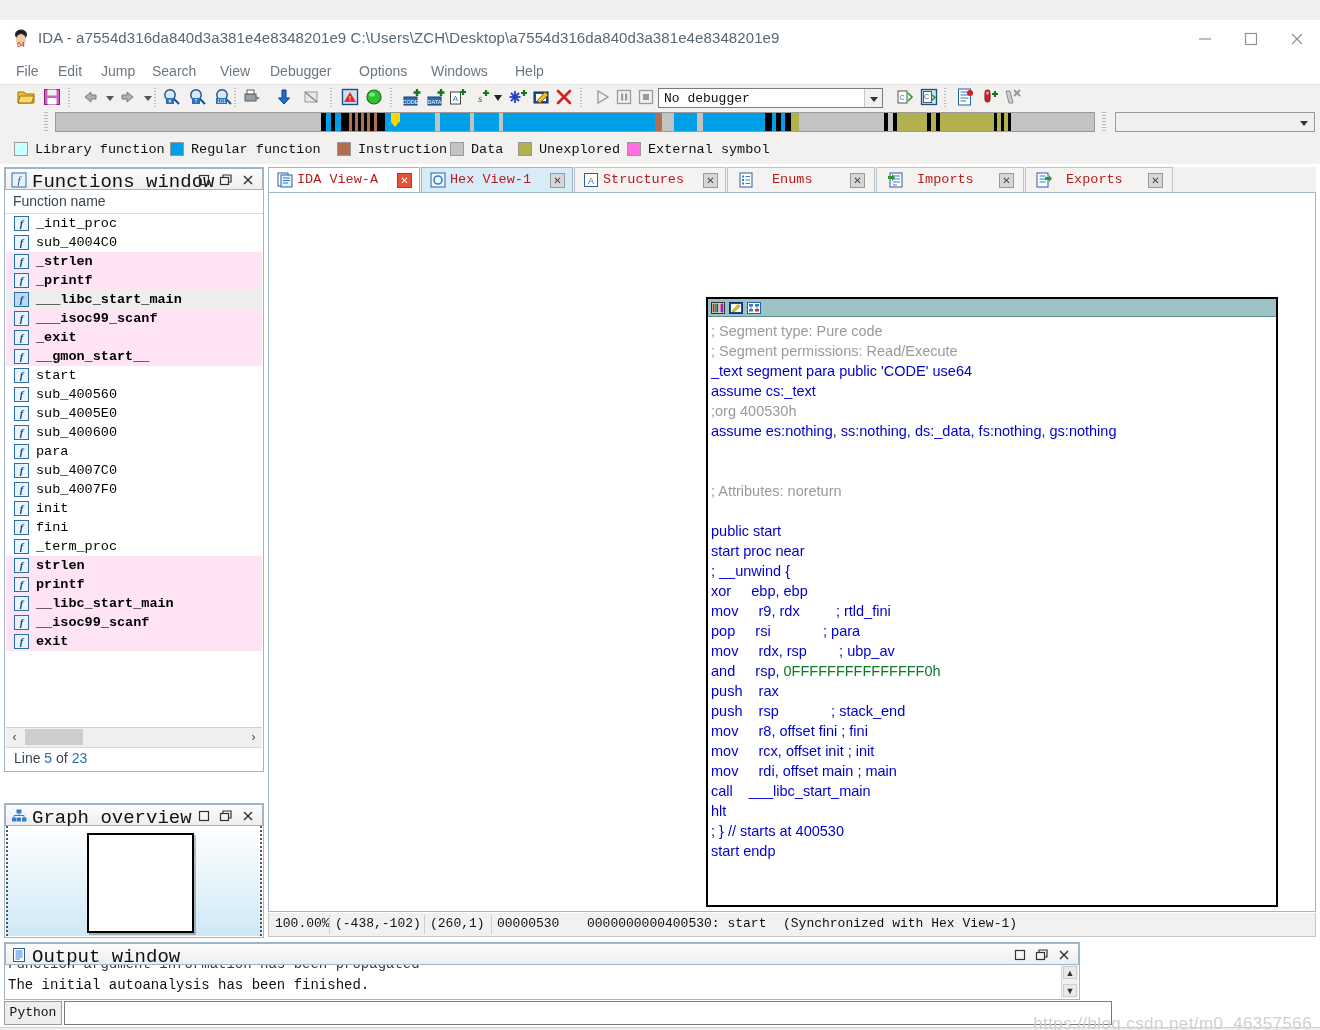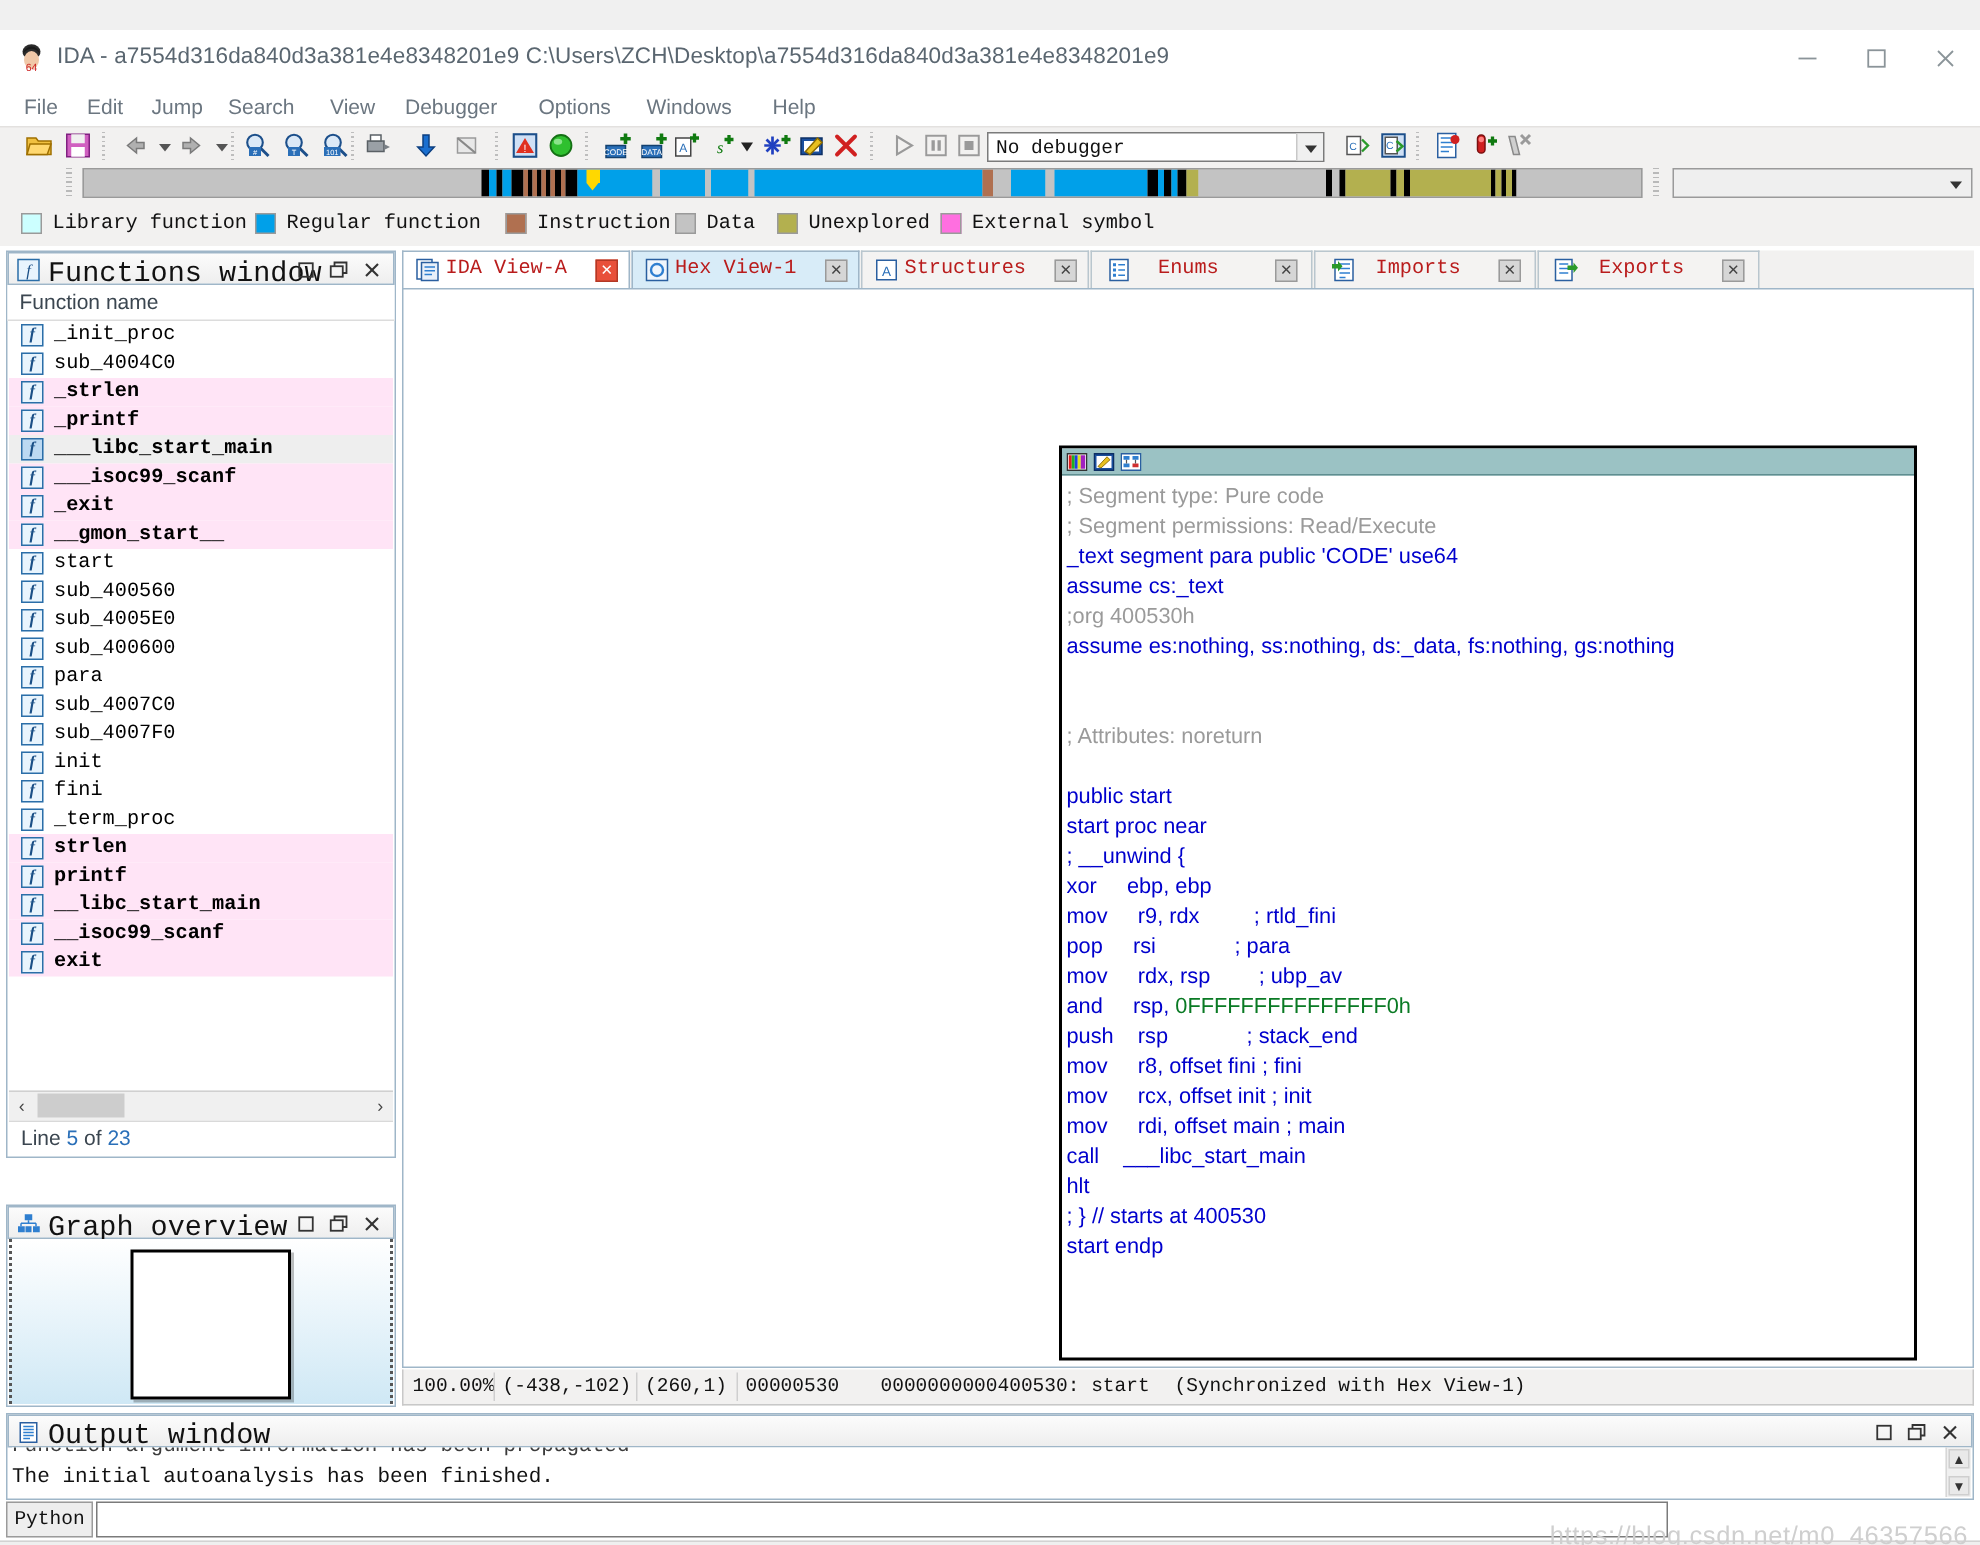--- a/index.html
+++ b/index.html
@@ -134,21 +134,21 @@
   .cl.cmt{color:#9a9a9a;}
   .cl .num{color:#0a7a24;}
 
   .dstatus{position:absolute;left:268px;top:893px;width:1048px;height:24px;background:#f2f1f0;
        border:1px solid #c8c8c8;border-top:none;box-sizing:border-box;}
   .dstatus .seg{position:absolute;top:3px;font-family:"Liberation Mono",monospace;font-size:13px;color:#111;
        white-space:nowrap;}
   .dstatus .vdiv{position:absolute;top:2px;width:1px;height:19px;background:#cfcfcf;}
 
   
-  .outwin{position:absolute;left:4px;top:922px;width:1312px;height:58px;background:#fff;
+  .outwin{position:absolute;left:4px;top:922px;width:1076px;height:58px;background:#fff;
        border:1px solid #9fb6c8;box-sizing:border-box;}
   .outwin .otext{position:absolute;left:3px;top:22px;right:18px;bottom:1px;overflow:hidden;background:#fff;}
   .outwin .ol{font-family:"Liberation Mono",monospace;font-size:14px;color:#111;height:21px;line-height:21px;white-space:pre;}
   .outwin .ol.clipped{color:#3b3b3b;margin-top:-11px;}
   .outscroll{position:absolute;right:1px;top:22px;width:16px;bottom:1px;background:#f0f0f0;border-left:1px solid #d7d7d7;}
   .outscroll .sb{position:absolute;left:1px;width:14px;height:13px;text-align:center;line-height:12px;font-size:9px;color:#333;
        background:#e9e9e9;border:1px solid #cfcfcf;box-sizing:border-box;}
 
   
   .pyrow{position:absolute;left:4px;top:981px;width:1108px;height:26px;}
@@ -748,20 +748,21 @@
           <div class="cl cmt">; Attributes: noreturn</div>
           <div class="cl">&nbsp;</div>
           <div class="cl">public start</div>
           <div class="cl">start proc near</div>
           <div class="cl">; __unwind {</div>
           <div class="cl">xor     ebp, ebp</div>
           <div class="cl"><span>mov     r9, rdx         </span><span>; rtld_fini</span></div>
           <div class="cl"><span>pop     rsi             </span><span>; para</span></div>
           <div class="cl"><span>mov     rdx, rsp        </span><span>; ubp_av</span></div>
           <div class="cl"><span>and     rsp, </span><span class="num">0FFFFFFFFFFFFFFF0h</span></div>
+          <div class="cl">push    rax</div>
           <div class="cl"><span>push    rsp             </span><span>; stack_end</span></div>
           <div class="cl">mov     r8, offset fini ; fini</div>
           <div class="cl">mov     rcx, offset init ; init</div>
           <div class="cl">mov     rdi, offset main ; main</div>
           <div class="cl">call    ___libc_start_main</div>
           <div class="cl">hlt</div>
           <div class="cl">; } // starts at 400530</div>
           <div class="cl">start endp</div>
         </div>
     </div>

